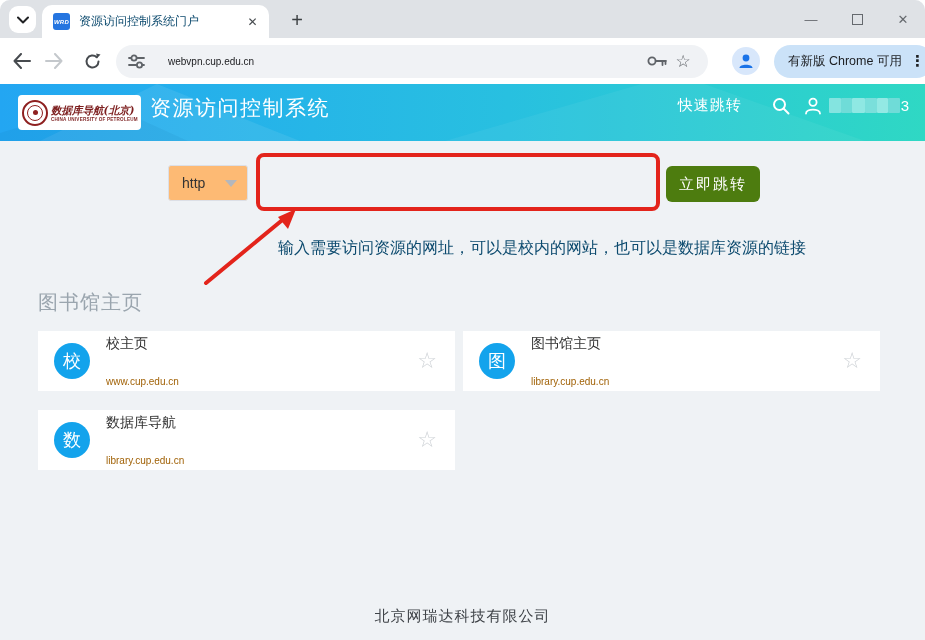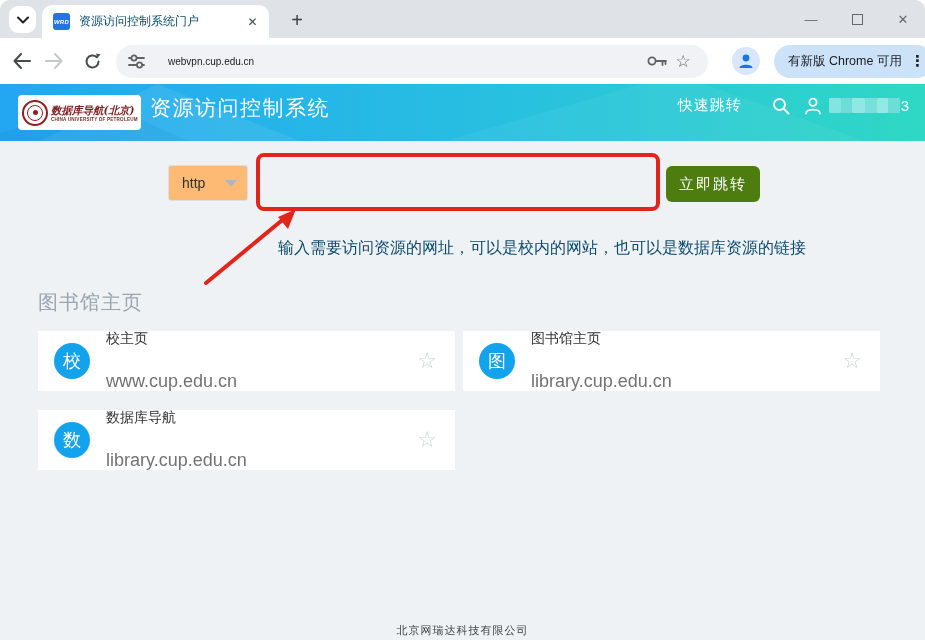--- a/index.html
+++ b/index.html
@@ -63,23 +63,23 @@
   .url-input { position:absolute; left:265px; top:22px; width:391px; height:40px; border:1px solid #dcdfe6; border-radius:3px; background:#fff; padding:0 12px; font-size:14px; color:#333; outline:none; font-family:inherit; }
   .url-input::placeholder { color:#a9adb4; }
   .jump-btn { position:absolute; left:666px; top:25px; width:94px; height:36px; background:#4d7c0f; color:#fff; border:none; border-radius:6px; font-size:15px; letter-spacing:2px; cursor:pointer; font-family:inherit; }
   .arrow-svg { position:absolute; left:196px; top:58px; pointer-events:none; }
   .annotation { position:absolute; left:278px; top:97px; color:#0c4a6e; font-size:16px; white-space:nowrap; }
   .section-title { position:absolute; left:38px; top:148px; font-size:20px; color:#9aa5ae; letter-spacing:1px; }
   .card { position:absolute; width:417px; height:60px; background:#fff; display:flex; align-items:center; padding:0 18px 0 16px; cursor:pointer; }
   .card-icon { width:36px; height:36px; border-radius:50%; background:#13a3ec; color:#fff; font-size:18px; display:flex; align-items:center; justify-content:center; flex:none; }
   .card-texts { margin-left:16px; flex:1; display:flex; flex-direction:column; gap:3px; }
   .card-title { font-size:14px; color:#333; }
-  .card-url { font-size:18px; color:#737373;margin-top:20px; }
+  .card-url { font-size:10px; color:#a16207;margin-top:20px; }
   .card-star { font-size:22px; color:#ced2d6; cursor:pointer; line-height:1; }
-  .footer { position:absolute; left:0; top:482px; width:100%; text-align:center; font-size:11px; color:#3f4348; letter-spacing:1px; }
+  .footer { position:absolute; left:0; top:466px; width:100%; text-align:center; font-size:15px; color:#3f4348; letter-spacing:1px; }
 </style>
 </head>
 <body>
 
 <div class="window">
 
   <div class="tabstrip">
     <button class="tab-search-btn">
       <svg width="12" height="8" viewBox="0 0 12 8">
           <polyline points="1,1.5 6,6.5 11,1.5" fill="none" stroke="#202124" stroke-width="2" stroke-linecap="round" stroke-linejoin="round"></polyline>

